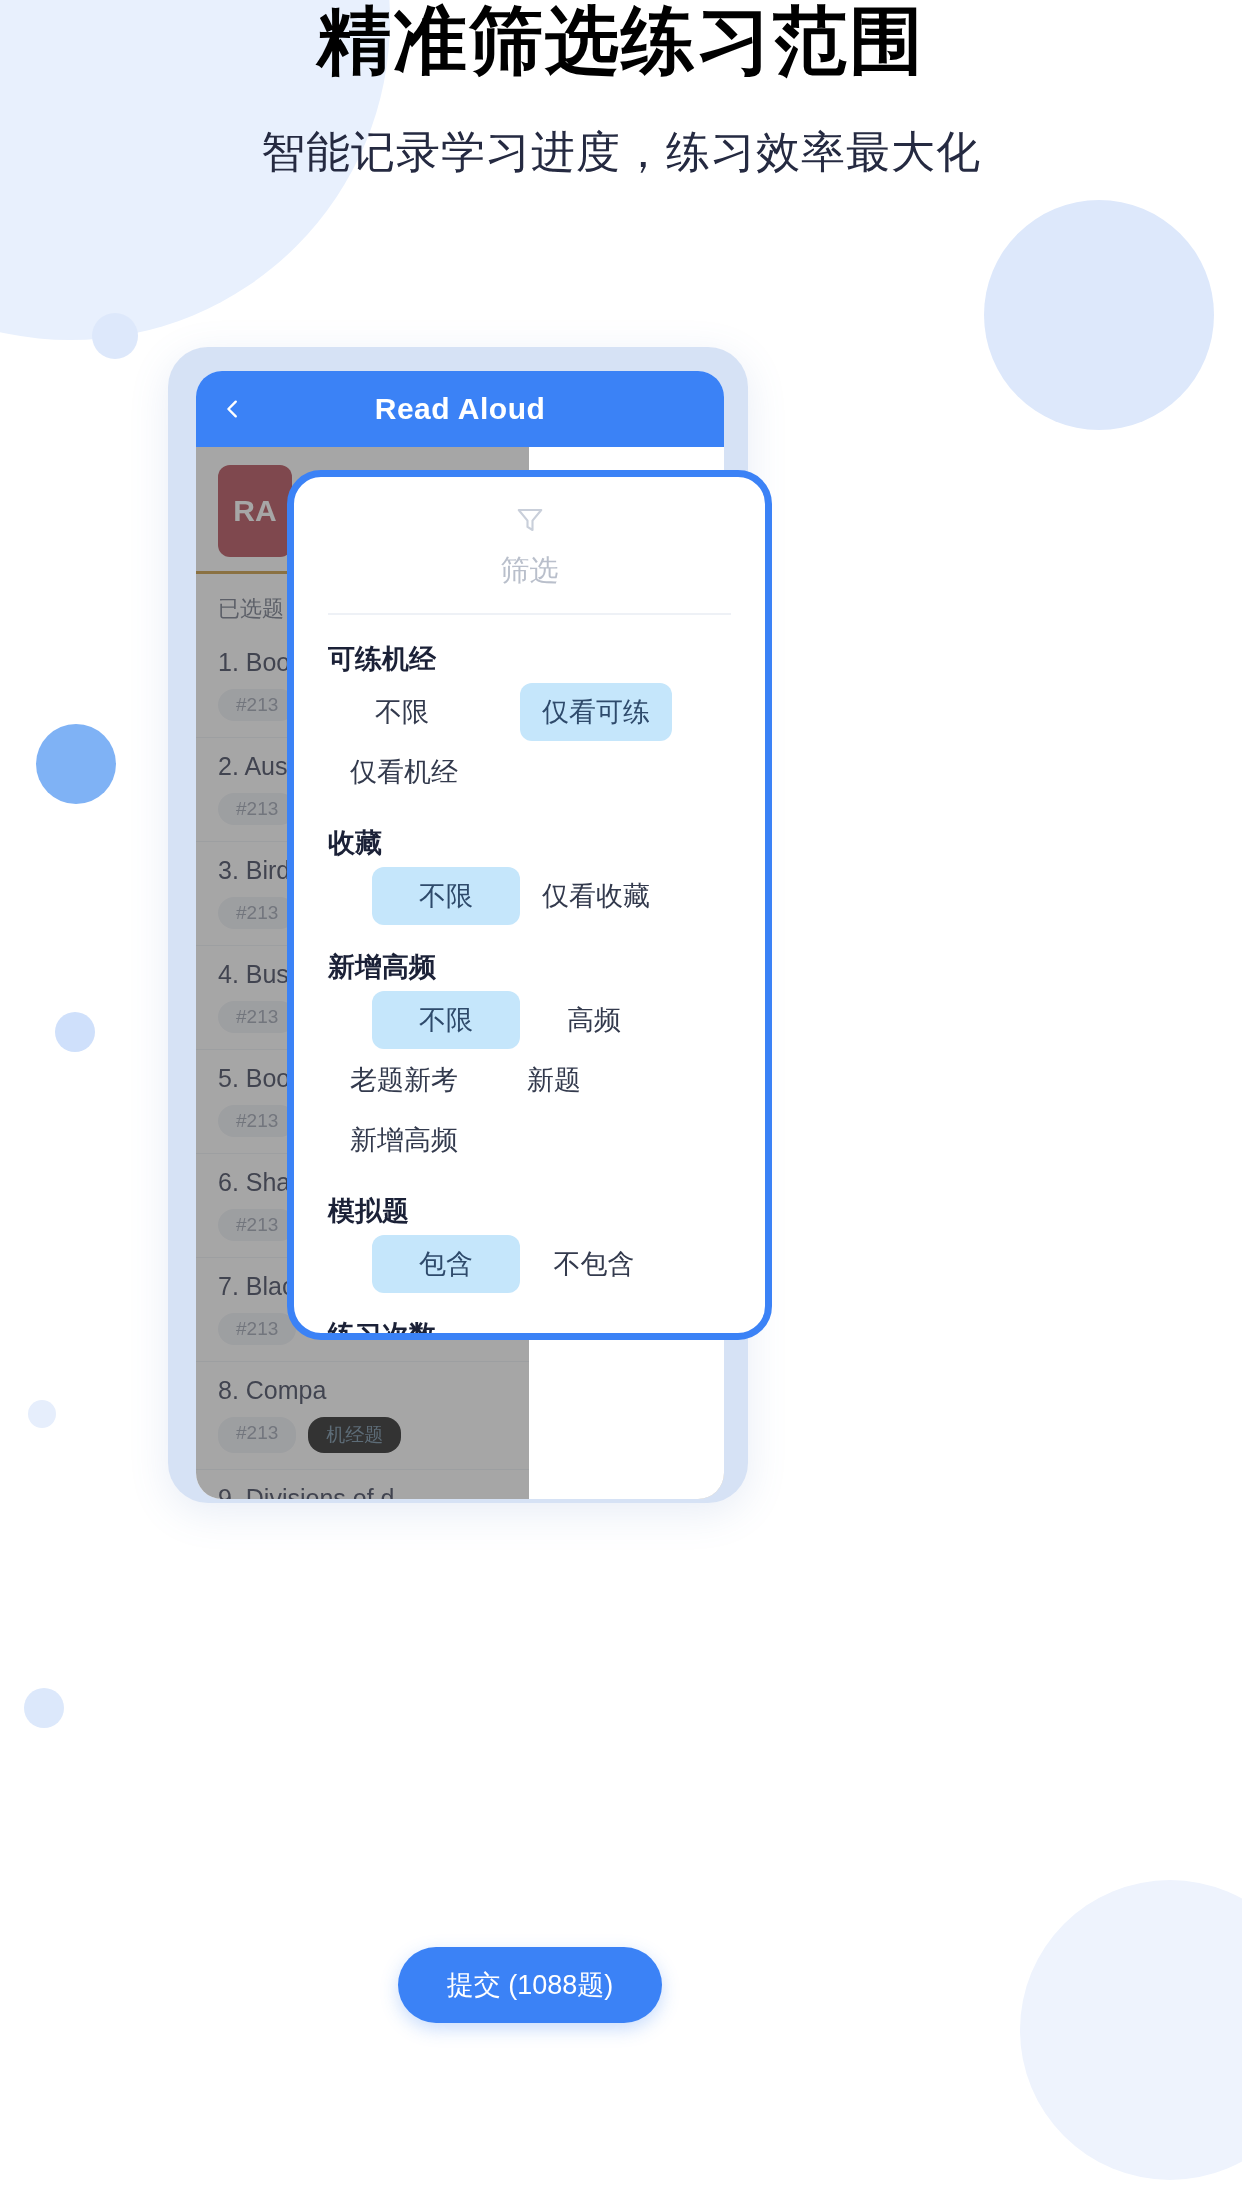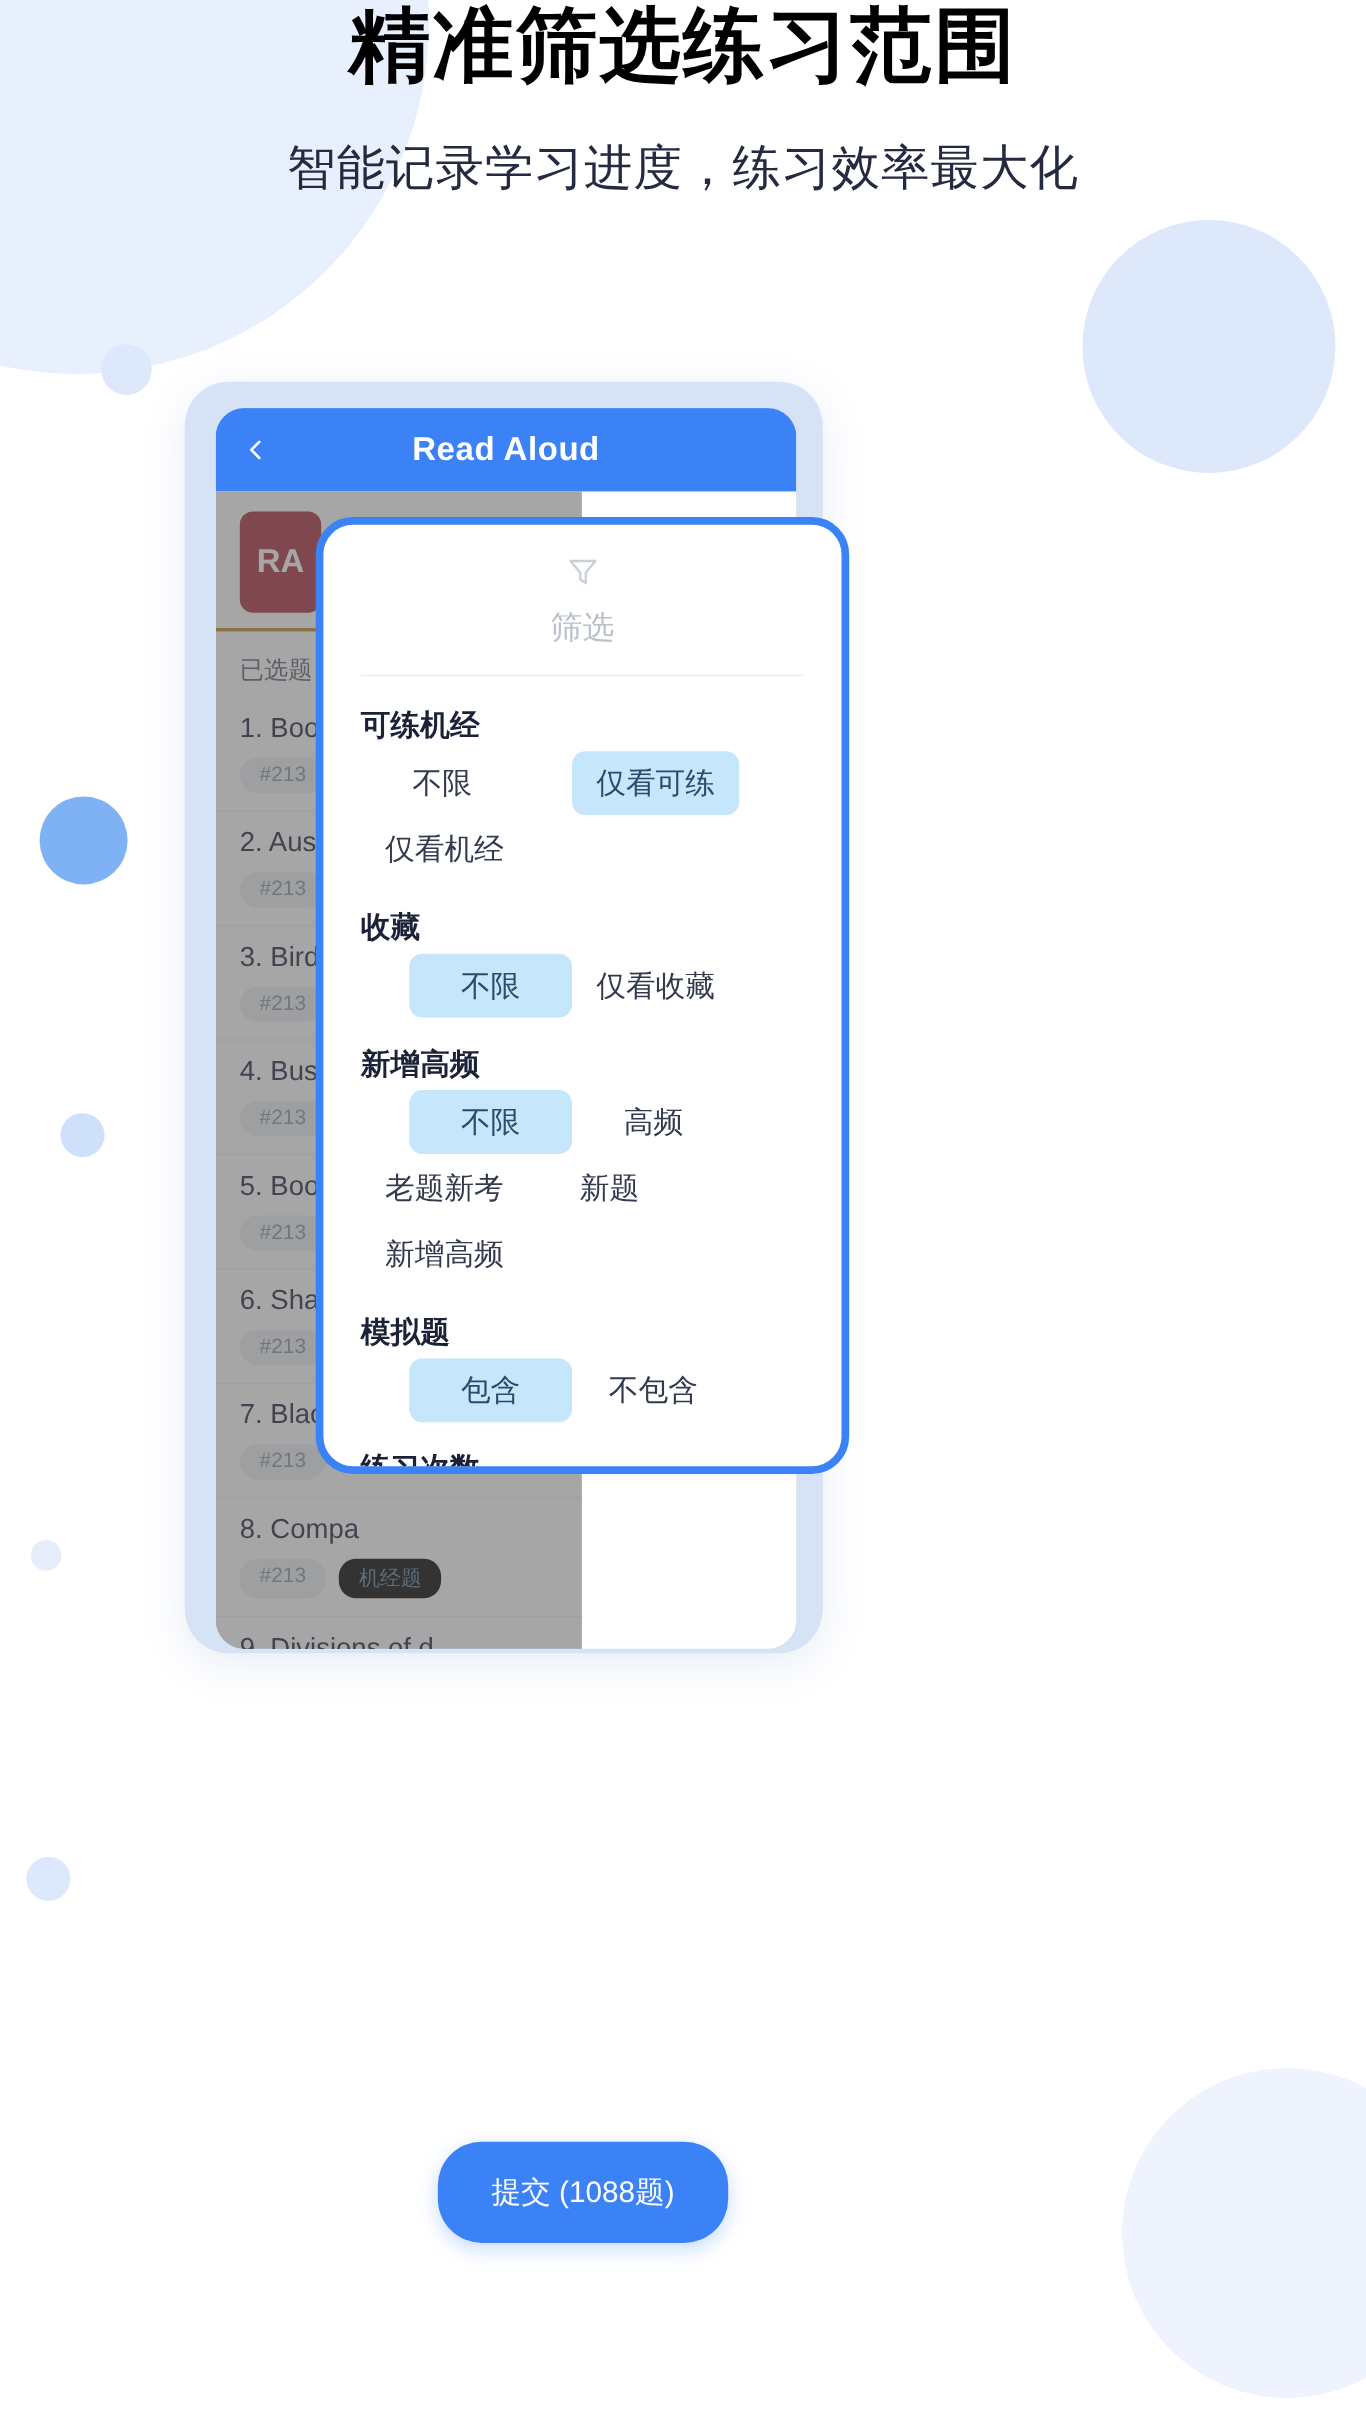--- a/index.html
+++ b/index.html
@@ -140,21 +140,21 @@
   #backdrop-right {
     position:absolute;
     left:333px; top:76px;
     width:195px; height:1052px;
     background:#ffffff;
     z-index:5;
   }
   #submit-button {
     position:absolute;
     left:398px; top:1947px;
-    width:264px; height:92px;
+    width:264px; height:76px;
     background:#3b82f6;
     border-radius:40px;
     color:#ffffff;
     font-size:27px;
     display:flex; align-items:center; justify-content:center;
     z-index:7;
     box-shadow:0 6px 18px rgba(59,130,246,.28);
     white-space:nowrap;
   }
 

